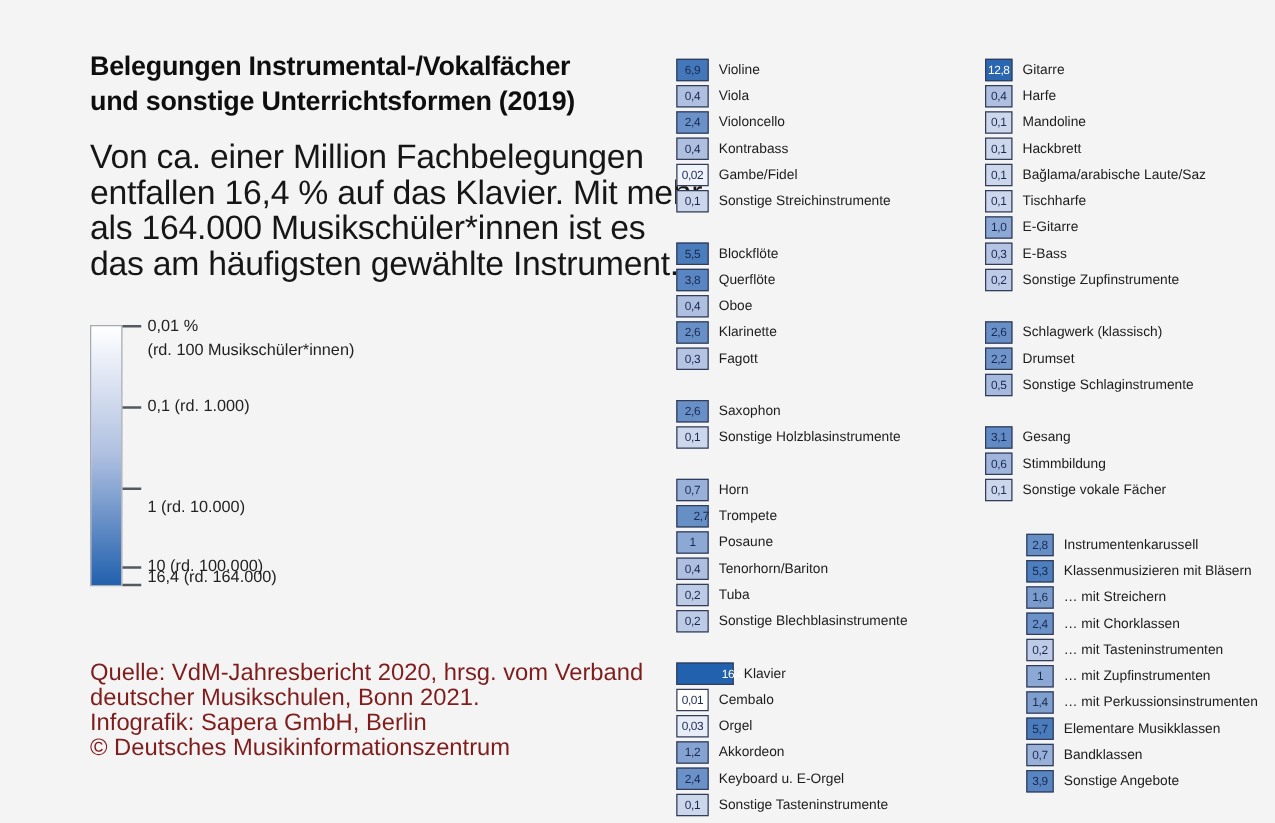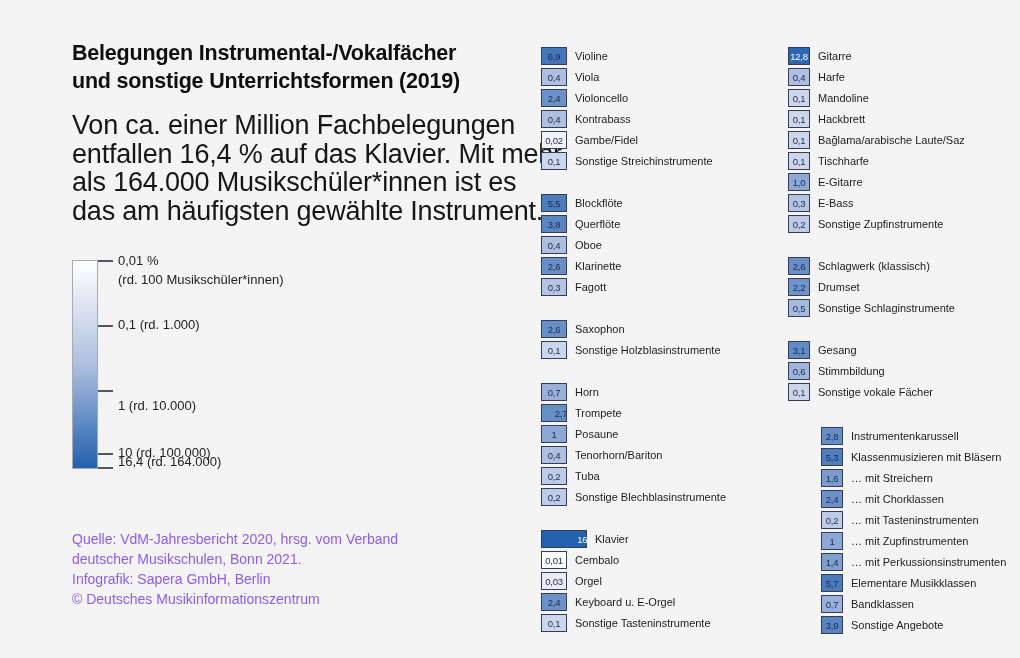--- a/index.html
+++ b/index.html
@@ -27,21 +27,21 @@
     box-sizing:border-box;border:1px solid #a6aab2;
   }
   .legend-tick{position:absolute;left:26px;width:15px;height:2px;background:#54585f;}
   .legend-label{
     position:absolute;left:46px;font-size:13px;line-height:18.5px;
     color:#222;white-space:pre-line;
   }
 
   .footer{
     position:absolute;left:72px;top:529px;
-    font-size:14px;line-height:20px;color:#8b5cf6;white-space:pre-line;
+    font-size:19px;line-height:20px;color:#7f1d1d;white-space:pre-line;
   }
 
   .col{position:absolute;top:47px;}
   #col1{left:541px;}
   #col2{left:788px;}
   .group{margin-top:24px;}
   .group:first-child{margin-top:0;}
   #col2 .group:nth-child(4){margin-top:26px;margin-left:33px;}
   .row{display:flex;align-items:center;height:18px;margin-bottom:3px;}
   .vbox{
@@ -178,20 +178,24 @@
         </div>
         <div class="row">
           <div class="vbox" style="background: rgb(255, 255, 255); color: rgb(27, 42, 82);">0,01</div>
           <div class="lbl">Cembalo</div>
         </div>
         <div class="row">
           <div class="vbox" style="background: rgb(231, 236, 246); color: rgb(27, 42, 82);">0,03</div>
           <div class="lbl">Orgel</div>
         </div>
         <div class="row">
+          <div class="vbox" style="background: rgb(133, 163, 209); color: rgb(27, 42, 82);">1,2</div>
+          <div class="lbl">Akkordeon</div>
+        </div>
+        <div class="row">
           <div class="vbox" style="background: rgb(107, 146, 200); color: rgb(27, 42, 82);">2,4</div>
           <div class="lbl">Keyboard u. E-Orgel</div>
         </div>
         <div class="row">
           <div class="vbox" style="background: rgb(205, 215, 236); color: rgb(27, 42, 82);">0,1</div>
           <div class="lbl">Sonstige Tasteninstrumente</div>
         </div>
       </div>
     </div>
   <div class="col" id="col2">

